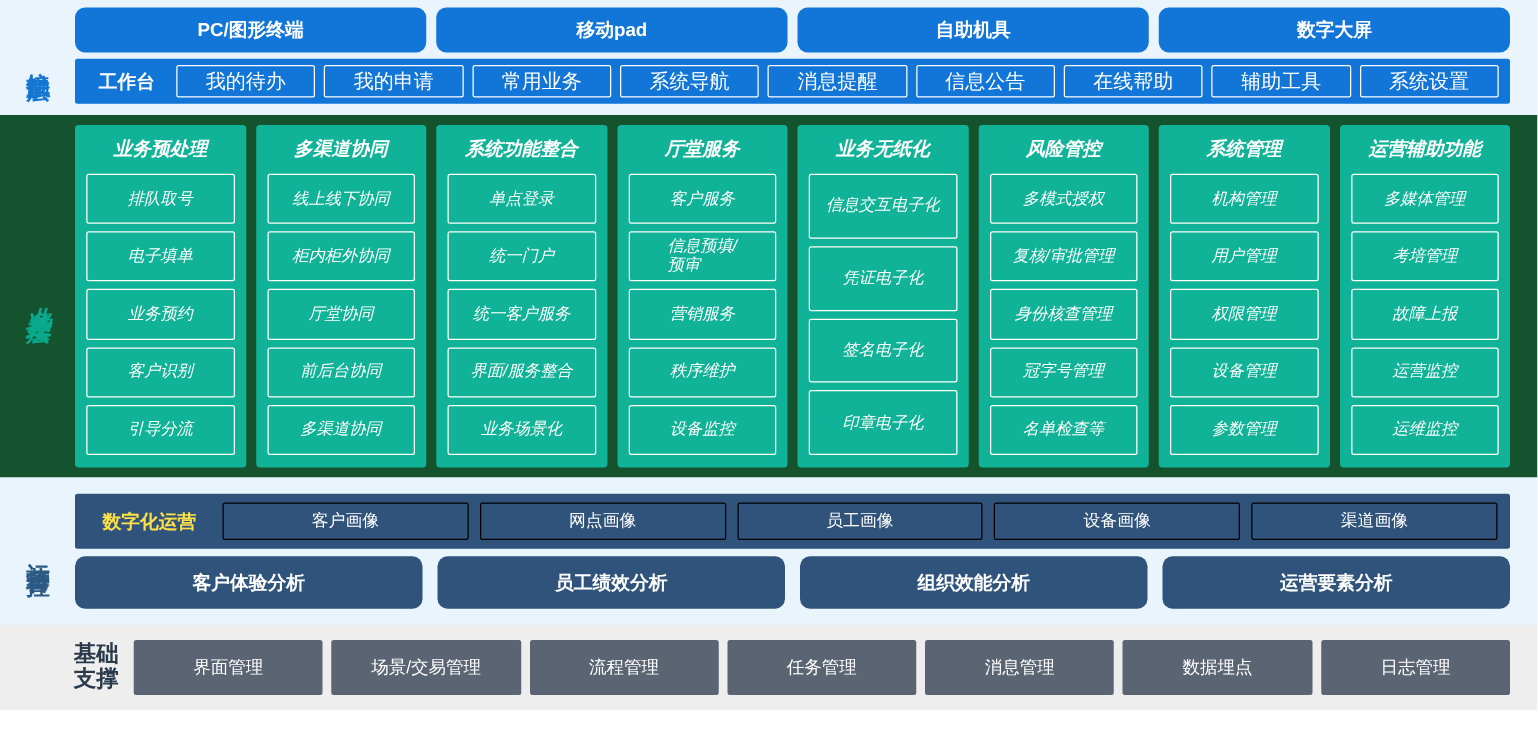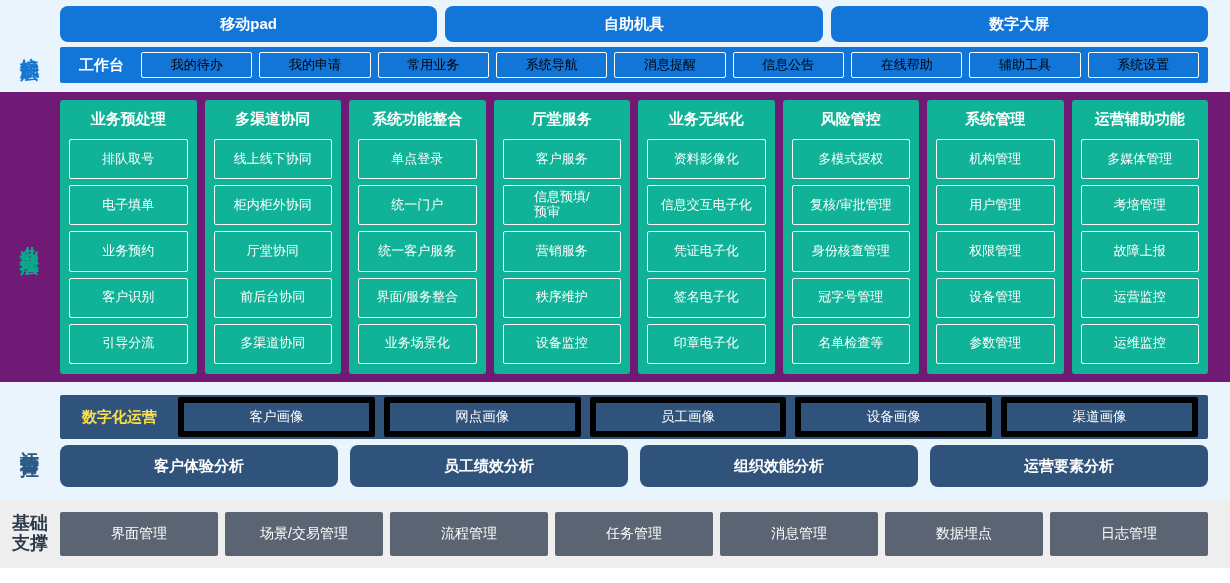--- a/index.html
+++ b/index.html
@@ -37,25 +37,25 @@
     color:#ffffff;font-size:15px;font-weight:bold;
   }
   .wb-row{
     background:#1275d8;height:36px;border-radius:2px;
     display:flex;align-items:center;gap:7px;padding:0 9px;box-sizing:border-box;
   }
   .wb-title{color:#ffffff;font-size:15px;font-weight:bold;padding:0 10px;white-space:nowrap;}
   .wb-item{
     flex:1;height:24px;border:1px solid #ffffff;border-radius:2px;
     display:flex;align-items:center;justify-content:center;
-    color:#000000;font-size:13px;white-space:nowrap;
-  }
-
-  
-  .l-biz{background:#701a75;height:290px;padding:8px 0;}
+    color:#ffffff;font-size:16px;white-space:nowrap;
+  }
+
+  
+  .l-biz{background:#14532d;height:290px;padding:8px 0;font-style:italic;}
   .l-biz .layer-label{color:#0aa88c;font-size:19px;}
   .l-biz .layer-body{padding-right:22px;}
   .col-wrap{display:flex;gap:8px;height:100%;}
   .col{
     flex:1;background:#10b397;border-radius:3px;
     display:flex;flex-direction:column;align-items:stretch;
     padding:8px 9px 10px 9px;box-sizing:border-box;gap:6px;
   }
   .col-title{
     color:#ffffff;font-size:15px;font-weight:bold;
@@ -71,54 +71,55 @@
   
   .l-ops{background:#e9f4fd;height:118px;padding:7px 0;}
   .l-ops .layer-label{color:#2b5a85;font-size:19px;}
   .l-ops .layer-body{padding-right:22px;gap:6px;justify-content:center;}
   .ops-row1{
     background:#2f537b;height:44px;border-radius:2px;
     display:flex;align-items:center;gap:9px;padding:0 10px;box-sizing:border-box;
   }
   .ops-title{color:#fde047;font-size:15px;font-weight:bold;padding:0 12px;white-space:nowrap;}
   .ops-chip{
-    flex:1;height:28px;border:6px solid #000000;border-radius:2px;
+    flex:1;height:28px;border:1px solid #000000;border-radius:2px;
     display:flex;align-items:center;justify-content:center;
     color:#ffffff;font-size:13.5px;white-space:nowrap;
   }
   .ops-row2{display:flex;gap:12px;height:42px;border-radius:20px;}
   .ops-big{
     flex:1;background:#2f537b;border-radius:8px;
     display:flex;align-items:center;justify-content:center;
     color:#ffffff;font-size:15px;font-weight:bold;
   }
 
   
   .l-base{background:#eeeeee;height:68px;padding:8px 0;}
-  .l-base .layer-label{color:#2b3a4a;font-size:18px;line-height:1.1;text-align:center;}
+  .l-base .layer-label{color:#2b3a4a;font-size:18px;line-height:1.1;text-align:center;margin-left:47px;}
   .l-base .layer-body{padding-right:22px;justify-content:center;}
   .base-row{display:flex;gap:7px;height:44px;}
   .base-item{
     flex:1;background:#5b6472;border-radius:2px;
     display:flex;align-items:center;justify-content:center;
     color:#ffffff;font-size:14px;white-space:nowrap;
   }
 </style>
 </head>
 <body>
 
 <div class="diagram">
 
   <section class="layer l-contact">
     <div class="layer-label">
       <span class="vtext">接触层</span>
     </div>
     <div class="layer-body">
 
       <div class="chan-row">
+        <div class="chan">PC/图形终端</div>
         <div class="chan">移动pad</div>
         <div class="chan">自助机具</div>
         <div class="chan">数字大屏</div>
       </div>
 
       <div class="wb-row">
         <div class="wb-title">工作台</div>
         <div class="wb-item">我的待办</div>
         <div class="wb-item">我的申请</div>
         <div class="wb-item">常用业务</div>
@@ -171,21 +172,20 @@
           <div class="col-title">厅堂服务</div>
           <div class="col-item">客户服务</div>
           <div class="col-item">信息预填/<br>预审</div>
           <div class="col-item">营销服务</div>
           <div class="col-item">秩序维护</div>
           <div class="col-item">设备监控</div>
         </div>
 
         <div class="col">
           <div class="col-title">业务无纸化</div>
-          <div class="col-item">资料影像化</div>
           <div class="col-item">信息交互电子化</div>
           <div class="col-item">凭证电子化</div>
           <div class="col-item">签名电子化</div>
           <div class="col-item">印章电子化</div>
         </div>
 
         <div class="col">
           <div class="col-title">风险管控</div>
           <div class="col-item">多模式授权</div>
           <div class="col-item">复核/审批管理</div>

